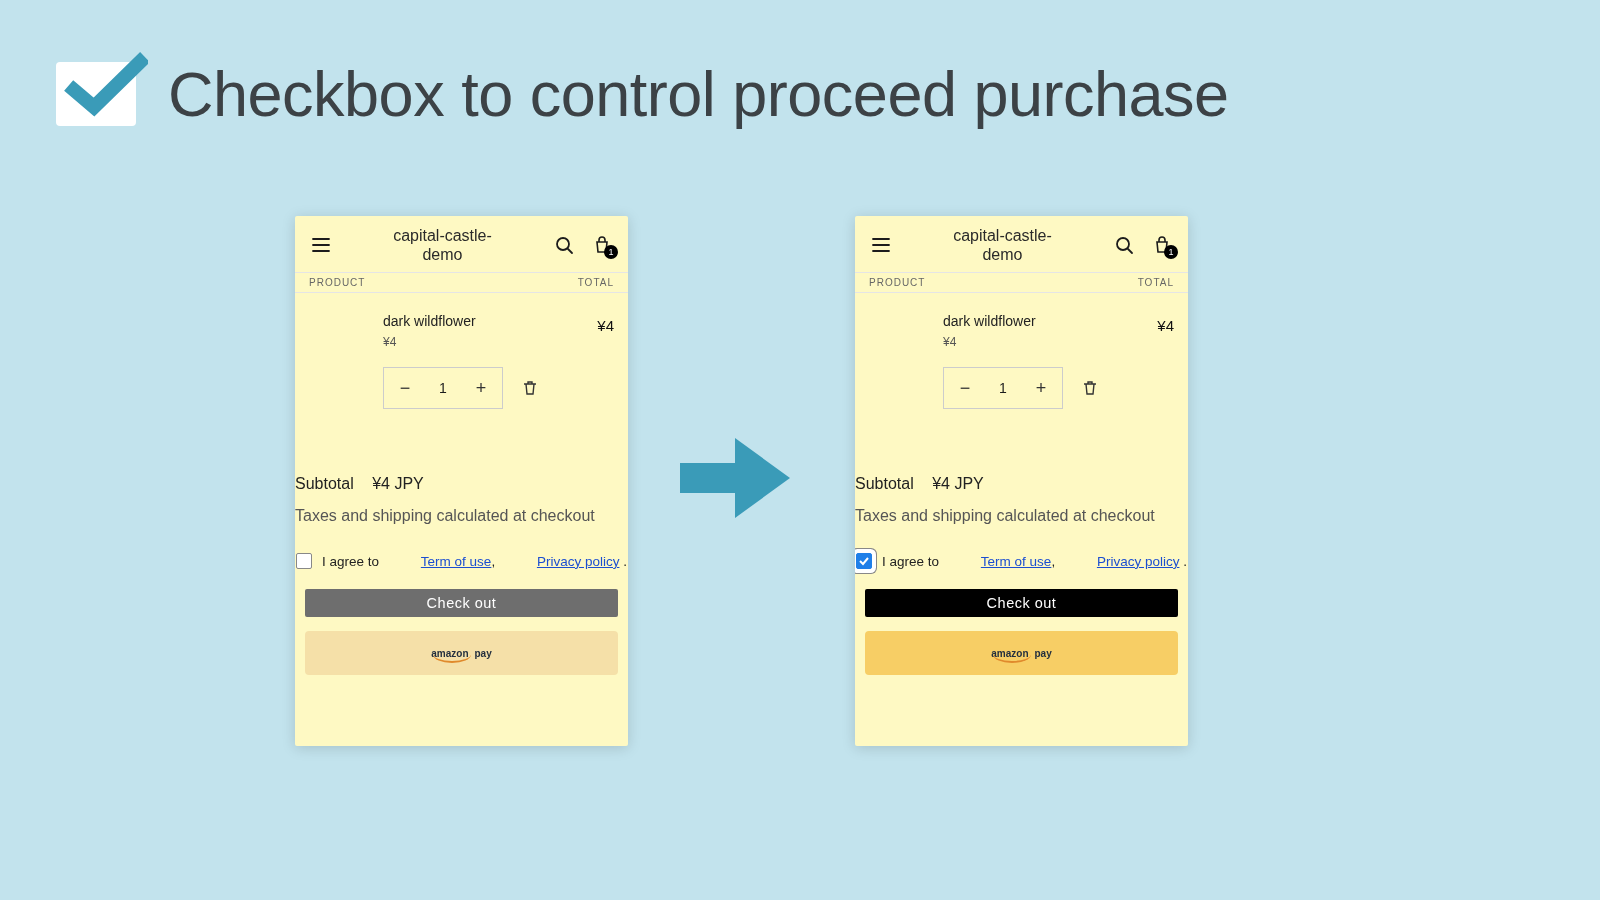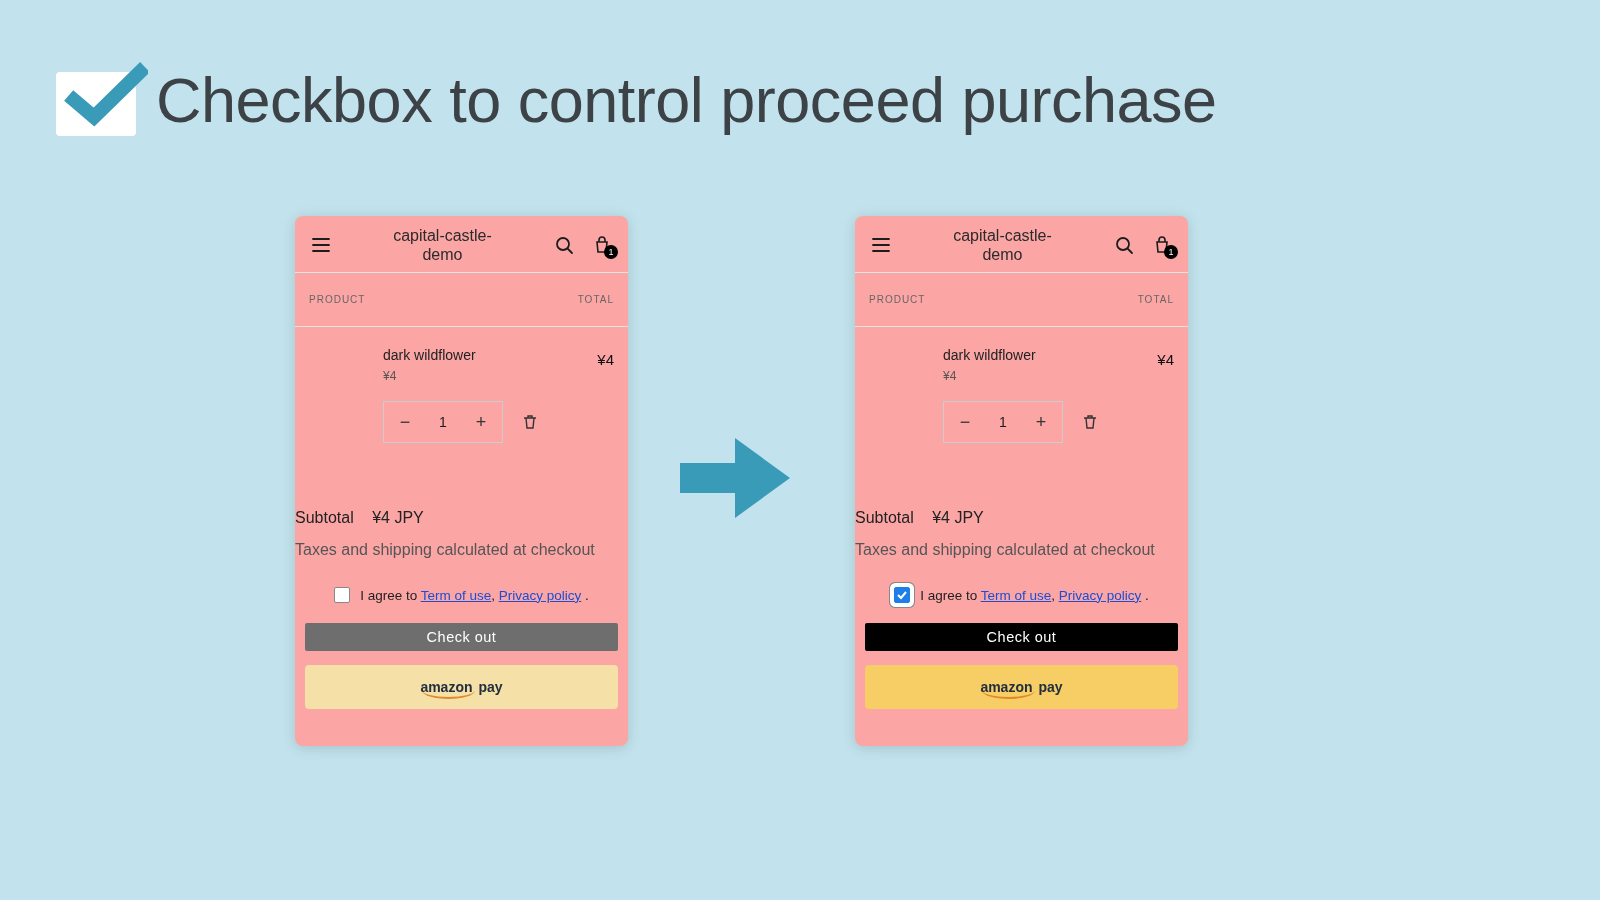--- a/index.html
+++ b/index.html
@@ -7,25 +7,25 @@
     width: 1600px;
     height: 900px;
     background: #c2e3ed;
     font-family: -apple-system, BlinkMacSystemFont, "Segoe UI", Arial, sans-serif;
     overflow: hidden;
     position: relative;
   }
 
   .header-row {
     position: absolute;
-    top: 64px;
+    top: 58px;
     left: 56px;
     display: flex;
-    align-items: flex-end;
-    gap: 20px;
+    align-items: center;
+    gap: 32px;
   }
   .check-badge {
     width: 80px;
     height: 64px;
     background: #fff;
     border-radius: 4px;
     position: relative;
   }
   .check-badge svg { position: absolute; top: -10px; left: 6px; }
   .header-title {
@@ -33,23 +33,23 @@
     color: #3c4246;
     letter-spacing: -0.5px;
     font-weight: 400;
   }
 
   .phone {
     position: absolute;
     top: 216px;
     width: 333px;
     height: 530px;
-    background: #fca5a5;
+    background: #fef9c3;
     box-shadow: 0 2px 14px rgba(0,0,0,0.15);
-    border-radius: 8px;
+    border-radius: 2px;
     overflow: hidden;
     font-size: 14px;
     color: #1c1c1c;
   }
   .phone.left  { left: 295px; }
   .phone.right { left: 855px; }
 
   .phone-topbar {
     display: flex;
     align-items: center;
@@ -76,21 +76,21 @@
     border-radius: 50%;
     font-size: 9px;
     display: flex; align-items: center; justify-content: center;
   }
 
   .table-head {
     border-top: 1px solid #e5e5e5;
     border-bottom: 1px solid #e5e5e5;
     display: flex;
     justify-content: space-between;
-    padding: 21px 14px;
+    padding: 4px 14px;
     font-size: 10px;
     letter-spacing: 1px;
     color: #666;
   }
 
   .product-row {
     padding: 20px 14px 10px 88px;
     position: relative;
   }
   .prod-name { font-size: 14px; color: #222; }
@@ -127,21 +127,21 @@
   .subtotal-line .amt { margin-left: 14px; }
   .tax-note { font-size: 16px; color: #555; margin-top: 14px; }
 
   .agree-row {
     display: flex; align-items: center; justify-content: center;
     gap: 10px;
     margin-top: 28px;
     font-size: 13.5px;
     color: #222;
   }
-  .agree-row a { color: #1b4ed1; text-decoration: underline; }
+  .agree-row a { color: #1b4ed1; text-decoration: underline; margin-left: 38px; }
   .checkbox {
     width: 16px; height: 16px;
     border: 1px solid #888;
     border-radius: 2px;
     background: #fff;
     display: inline-flex; align-items: center; justify-content: center;
   }
   .checkbox.framed { box-shadow: 0 0 0 4px #fff, 0 0 0 5px #888; }
   .checkbox.checked {
     background: #1f7fe8;
@@ -161,21 +161,21 @@
   }
   .checkout-btn.disabled { background: #6e6e6e; color: #fff; }
   .checkout-btn.enabled  { background: #000;    color: #fff; }
 
   .amazon-btn {
     margin: 14px 10px 0;
     height: 44px;
     border-radius: 4px;
     display: flex; align-items: center; justify-content: center;
     cursor: pointer;
-    font-size: 14px;
+    font-size: 10px;
     color: #232f3e;
     font-weight: 600;
     gap: 4px;
   }
   .amazon-btn.disabled { background: #f5e0a8; }
   .amazon-btn.enabled  { background: #f7ce65; }
   .amazon-btn .amz-word { position: relative; }
   .amazon-btn .amz-word::after {
     content: "";
     position: absolute;

